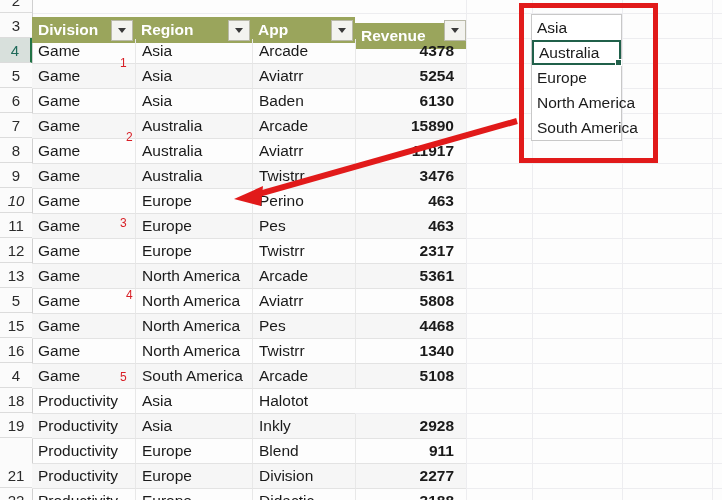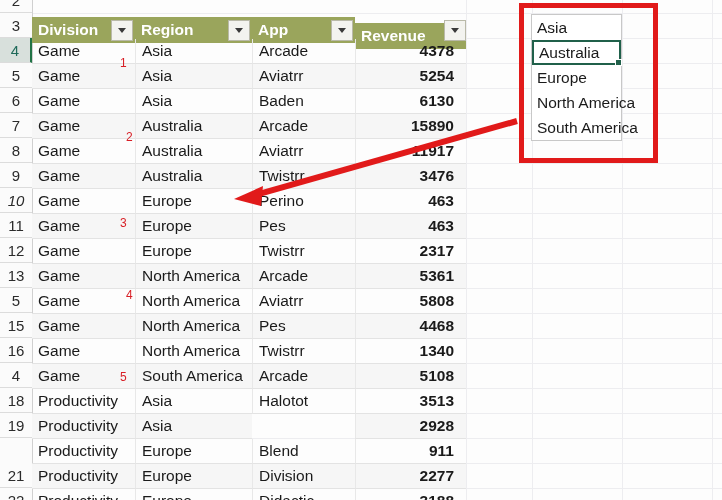--- a/index.html
+++ b/index.html
@@ -296,25 +296,25 @@
     <div class="trow banded" style="top: 351px;">
       <div class="cell c-div">Game</div>
       <div class="cell c-reg sep">South America</div>
       <div class="cell c-app sep">Arcade</div>
       <div class="cell c-rev sep">5108</div>
     </div>
     <div class="trow" style="top: 376px;">
       <div class="cell c-div">Productivity</div>
       <div class="cell c-reg sep">Asia</div>
       <div class="cell c-app sep">Halotot</div>
-      <div class="cell c-rev sep">3513</div>
     </div>
     <div class="trow banded" style="top: 401px;">
       <div class="cell c-div">Productivity</div>
       <div class="cell c-reg sep">Asia</div>
+      <div class="cell c-app sep">Inkly</div>
       <div class="cell c-rev sep">2928</div>
     </div>
     <div class="trow" style="top: 426px;">
       <div class="cell c-div">Productivity</div>
       <div class="cell c-reg sep">Europe</div>
       <div class="cell c-app sep">Blend</div>
       <div class="cell c-rev sep">911</div>
     </div>
     <div class="trow banded" style="top: 451px;">
       <div class="cell c-div">Productivity</div>

